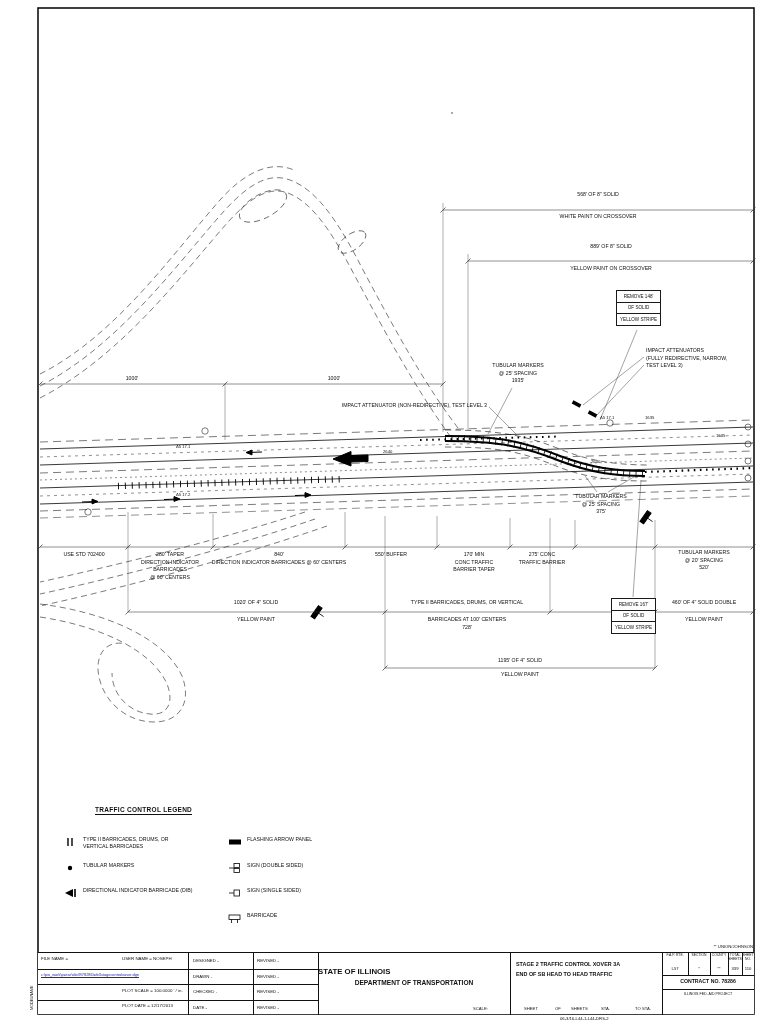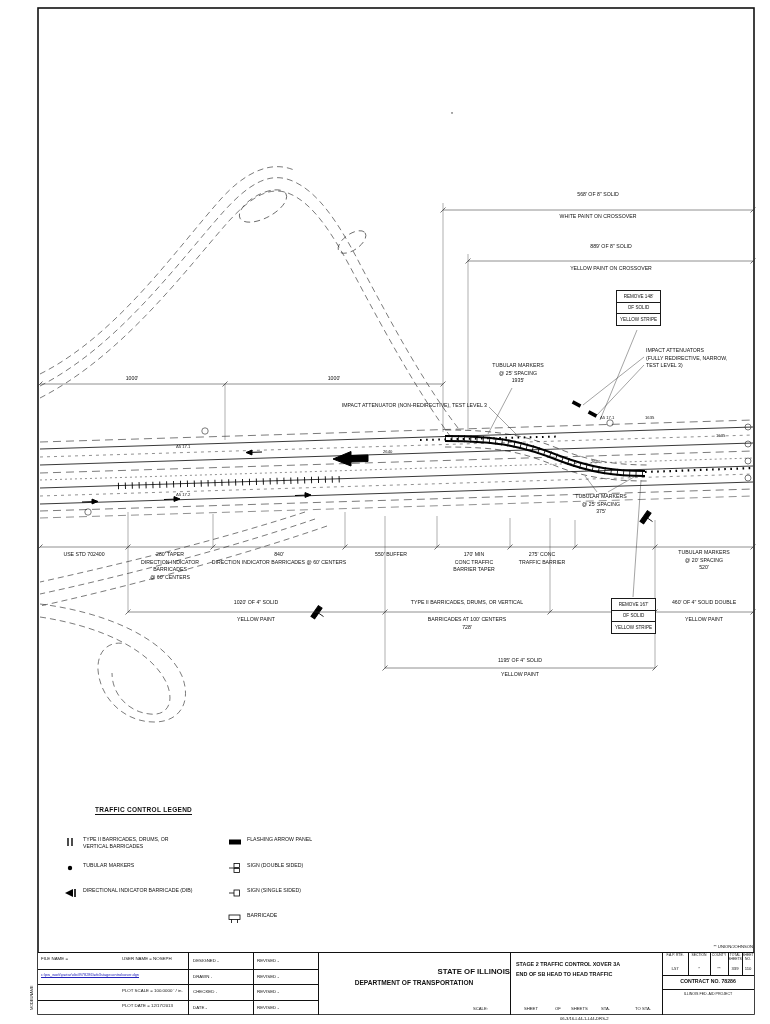--- a/index.html
+++ b/index.html
@@ -348,21 +348,21 @@
 
   <div class="tb" style="left:155px;top:5px">DESIGNED -</div>
   <div class="tb" style="left:219px;top:5px">REVISED -</div>
   <div class="tb" style="left:155px;top:20.5px">DRAWN -</div>
   <div class="tb" style="left:219px;top:20.5px">REVISED -</div>
   <div class="tb" style="left:155px;top:36px">CHECKED -</div>
   <div class="tb" style="left:219px;top:36px">REVISED -</div>
   <div class="tb" style="left:155px;top:51.5px">DATE -</div>
   <div class="tb" style="left:219px;top:51.5px">REVISED -</div>
 
-  <div class="tb" style="left:280px;top:14px;width:192px;text-align:right;font-size:7.8px;font-weight:bold">STATE OF ILLINOIS</div>
+  <div class="tb" style="left:280px;top:14px;width:192px;text-align:left;font-size:7.8px;font-weight:bold">STATE OF ILLINOIS</div>
   <div class="tb" style="left:280px;top:26px;width:192px;text-align:center;font-size:6.6px;font-weight:bold">DEPARTMENT OF TRANSPORTATION</div>
 
   <div class="tb" style="left:478px;top:8px;font-size:5.4px;font-weight:bold">STAGE 2 TRAFFIC CONTROL XOVER 3A</div>
   <div class="tb" style="left:478px;top:18px;font-size:5.4px;font-weight:bold">END OF SB HEAD TO HEAD TRAFFIC</div>
 
   <div class="tb" style="left:435px;top:53px;font-size:4.2px">SCALE:</div>
   <div class="tb" style="left:486px;top:53px;font-size:4.2px">SHEET</div>
   <div class="tb" style="left:517px;top:53px;font-size:4.2px">OF</div>
   <div class="tb" style="left:533px;top:53px;font-size:4.2px">SHEETS</div>
   <div class="tb" style="left:563px;top:53px;font-size:4.2px">STA.</div>

